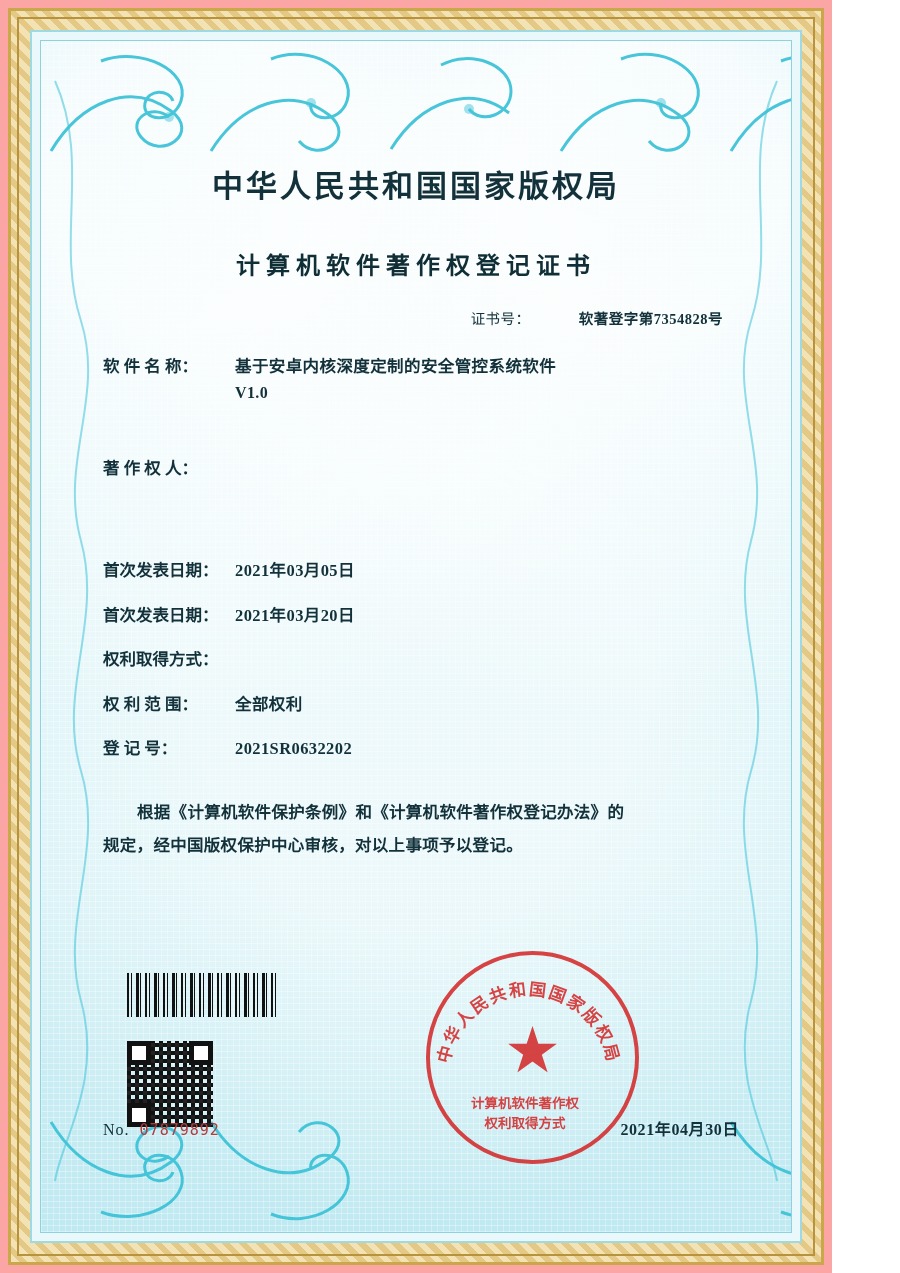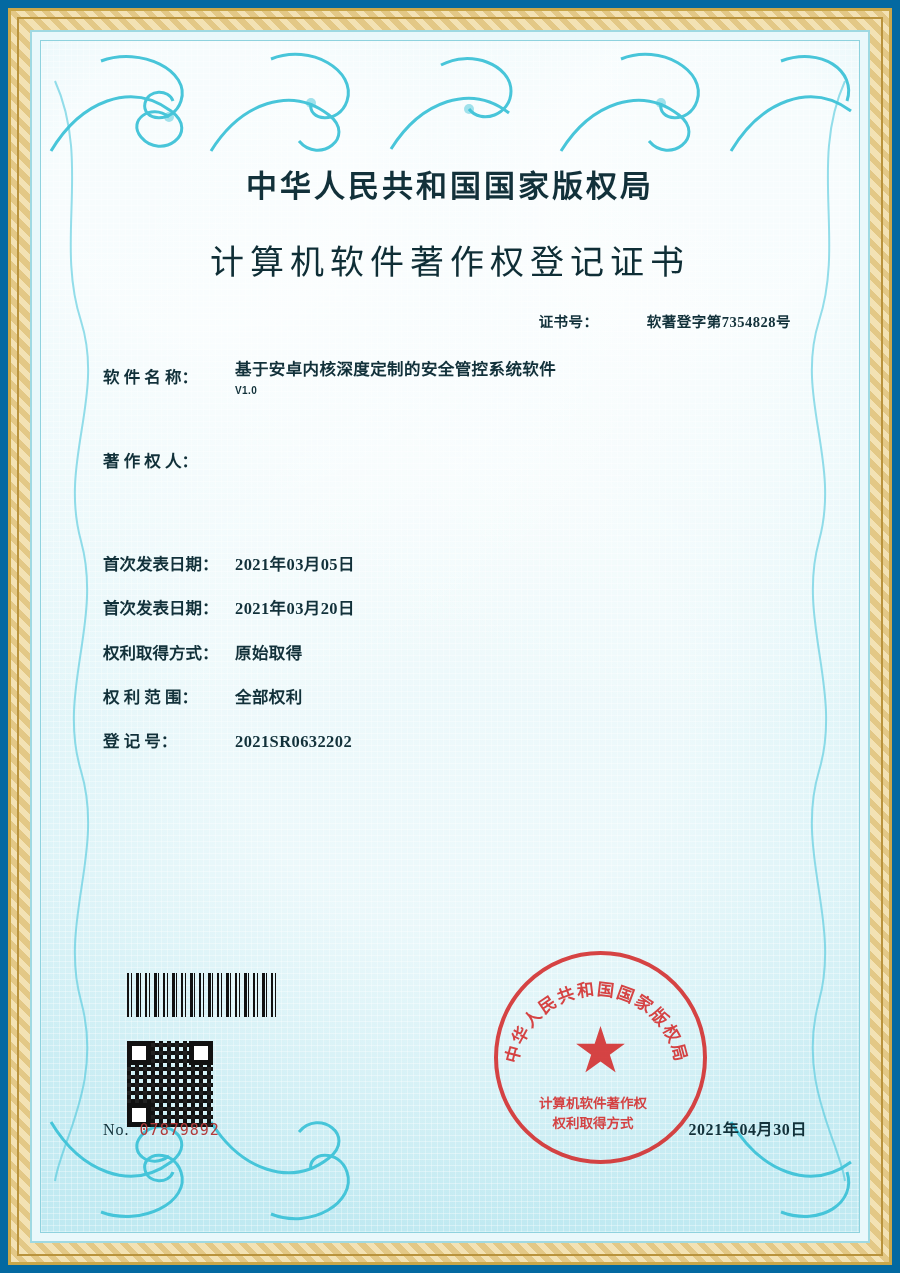--- a/index.html
+++ b/index.html
@@ -5,24 +5,24 @@
   html, body {
     margin: 0;
     padding: 0;
     background: #ffffff;
   }
   body {
     font-family: "Liberation Serif", "DejaVu Serif", serif;
   }
   .page {
     position: relative;
-    width: 900px;
+    width: 832px;
     height: 1273px;
     overflow: hidden;
-    background: #0369a1;
+    background: #fca5a5;
   }
 
   
   .frame-outer {
     position: absolute;
     left: 8px; top: 8px; right: 8px; bottom: 8px;
     border: 3px solid #c9a74a;
     background:
       repeating-linear-gradient(45deg, #f3e2b4 0px, #f3e2b4 6px, #e3c886 6px, #e3c886 12px);
     box-sizing: border-box;
@@ -85,59 +85,59 @@
     text-align: center;
     font-size: 31px;
     font-weight: bold;
     letter-spacing: 3px;
     color: #12313a;
     margin-top: 120px;
     font-family: "DejaVu Serif", "Liberation Serif", serif;
   }
   .cert-title {
     text-align: center;
-    font-size: 34px;
-    font-weight: normal;
+    font-size: 24px;
+    font-weight: bold;
     letter-spacing: 6px;
     color: #0f2e36;
-    margin-top: 29px;
+    margin-top: 40px;
     font-family: "DejaVu Serif", "Liberation Serif", serif;
   }
   .cert-no-row {
     margin-top: 26px;
     text-align: right;
     font-size: 14.5px;
     color: #12313a;
     padding-right: 6px;
     letter-spacing: 0.5px;
   }
-  .cert-no-row .label { margin-right: 12px; font-weight: bold;}
+  .cert-no-row .label { margin-right: 12px; font-weight: normal;}
   .cert-no-row .value { font-weight: bold; margin-left: 32px; }
 
   .field-block { margin-top: 26px; }
   .field-row {
     display: flex;
-    align-items: center;
+    align-items: flex-start;
     font-size: 16.5px;
     color: #12313a;
     line-height: 1.6;
     margin-bottom: 6px;
   }
   .field-label {
     width: 132px;
     flex: 0 0 132px;
     font-weight: bold;
     letter-spacing: 0px;
   }
   .field-value {
     flex: 1 1 auto;
     font-weight: bold;
     letter-spacing: 0.4px;
   }
-  .field-value .line2 { display: block; font-family: Liberation Sans, sans-serif; font-size: 10px;}
+  .field-value .line2 { display: block; font-family: Liberation Serif, serif; font-size: 16px;}
 
   .gap-lg { height: 44px; }
 
   .dates .field-row { margin-bottom: 18px; }
 
   .statement {
     margin-top: 34px;
     font-size: 16.5px;
     color: #12313a;
     line-height: 2.0;
@@ -328,32 +328,35 @@
         <div class="field-row">
           <div class="field-label">首次发表日期：</div>
           <div class="field-value">2021年03月05日</div>
         </div>
         <div class="field-row">
           <div class="field-label">首次发表日期：</div>
           <div class="field-value">2021年03月20日</div>
         </div>
         <div class="field-row">
           <div class="field-label">权利取得方式：</div>
-          <div class="field-value">原始取得</div>
         </div>
         <div class="field-row">
           <div class="field-label">权 利 范 围：</div>
           <div class="field-value">全部权利</div>
         </div>
         <div class="field-row">
           <div class="field-label">登 记 号：</div>
           <div class="field-value">2021SR0632202</div>
         </div>
       </div>
 
+      <div class="statement">
+        <p class="indent">根据《计算机软件保护条例》和《计算机软件著作权登记办法》的</p>
+        <p>规定，经中国版权保护中心审核，对以上事项予以登记。</p>
+      </div>
 
     </div>
 
     <div class="lower">
       <div class="barcode"></div>
       <div class="qr"></div>
       <div class="qr-third"></div>
 
       <div class="seal">
         <div class="seal-ring-text">

